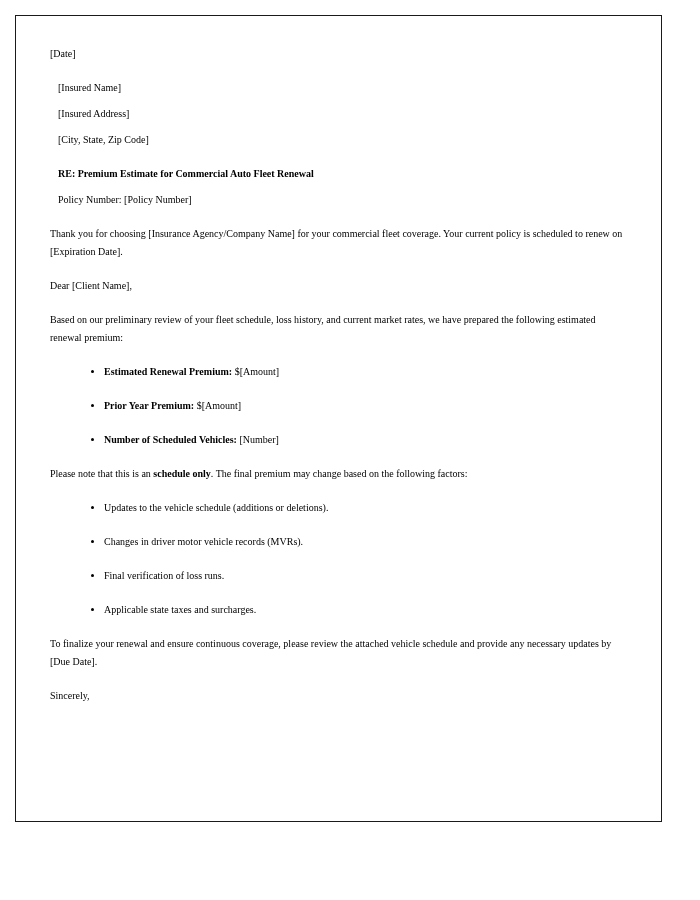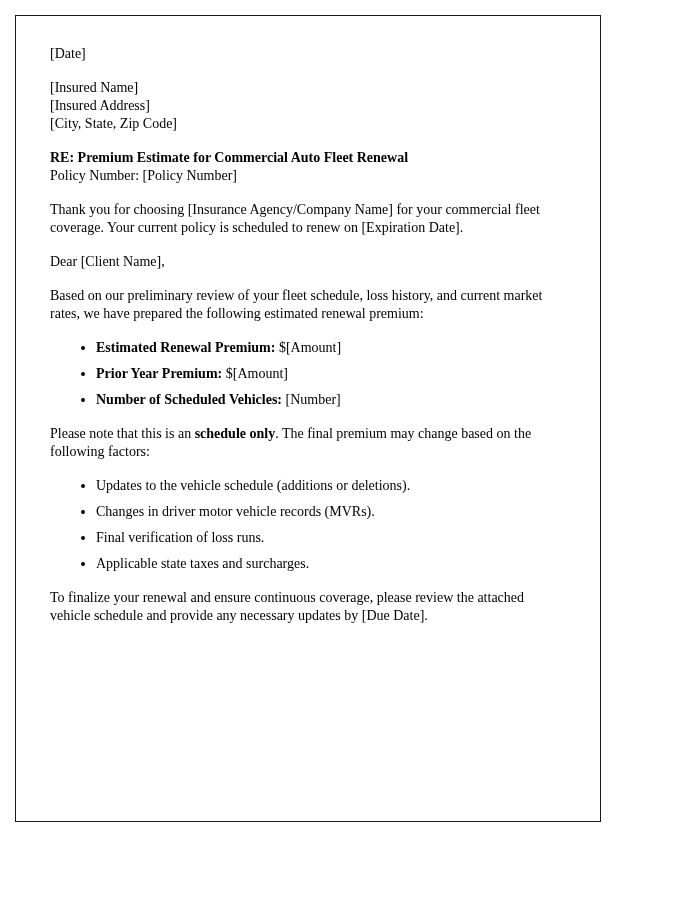--- a/index.html
+++ b/index.html
@@ -11,48 +11,48 @@
     width: 700px;
     height: 900px;
     position: relative;
     font-family: "Liberation Serif", serif;
     color: #000000;
   }
   .page {
     position: absolute;
     left: 15px;
     top: 15px;
-    width: 586px;
+    width: 647px;
     height: 807px;
     box-sizing: border-box;
     border: 1px solid #1a1a1a;
     background: #ffffff;
     padding: 29px 36px 0 34px;
-    font-size: 14px;
+    font-size: 10px;
     line-height: 18px;
   }
   p.para {
     margin: 0 0 16px 0;
   }
   .block {
     margin: 0 0 16px 0;
   }
   .block > div {
-    margin: 0;
+    margin: 8px;
   }
   .bold {
     font-weight: bold;
   }
   ul.bullets {
     margin: 0 0 16px 0;
     padding: 0 0 0 38px;
     list-style-type: disc;
   }
   ul.bullets li {
-    margin: 8px;
+    margin: 16px;
     padding: 0;
   }
   .sig-block {
     margin-bottom: 0;
   }
 </style>
 </head>
 <body>
 
 <div class="page">
@@ -87,15 +87,16 @@
   <ul class="bullets">
     <li>Updates to the vehicle schedule (additions or deletions).</li>
     <li>Changes in driver motor vehicle records (MVRs).</li>
     <li>Final verification of loss runs.</li>
     <li>Applicable state taxes and surcharges.</li>
   </ul>
 
   <p class="para">To finalize your renewal and ensure continuous coverage, please review the attached vehicle schedule and provide any necessary updates by [Due Date].</p>
 
 
+  <p class="para">Sincerely,</p>
 
 
 </div>
 
 </body></html>

